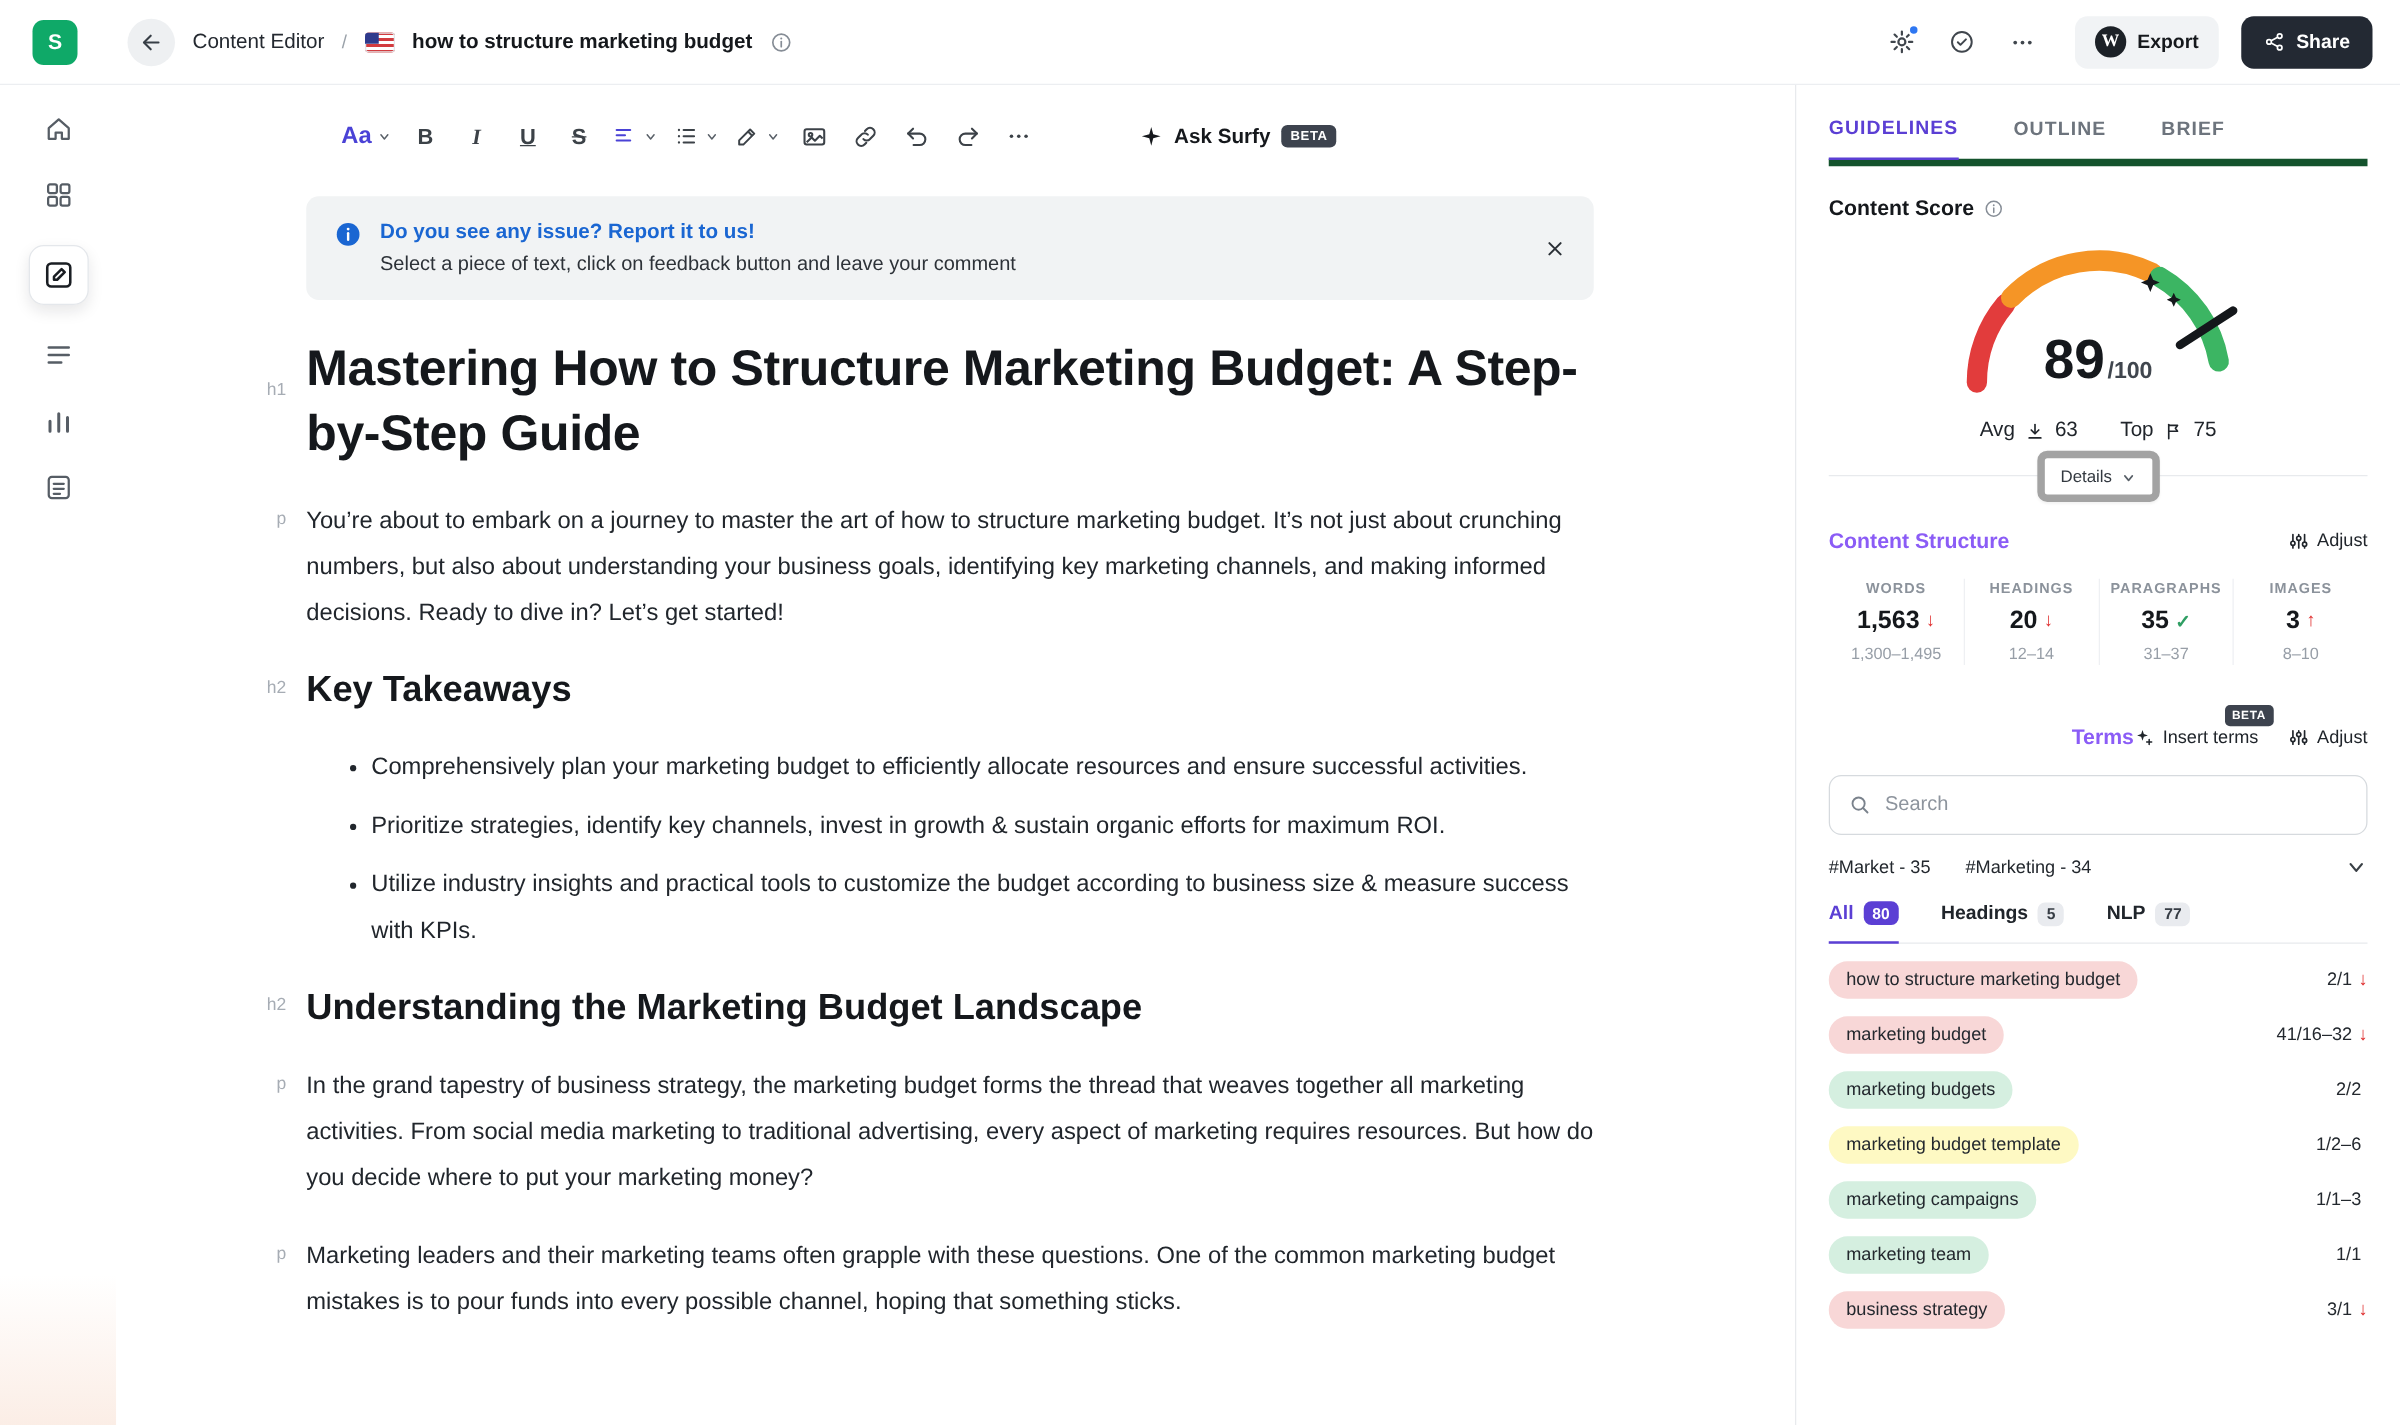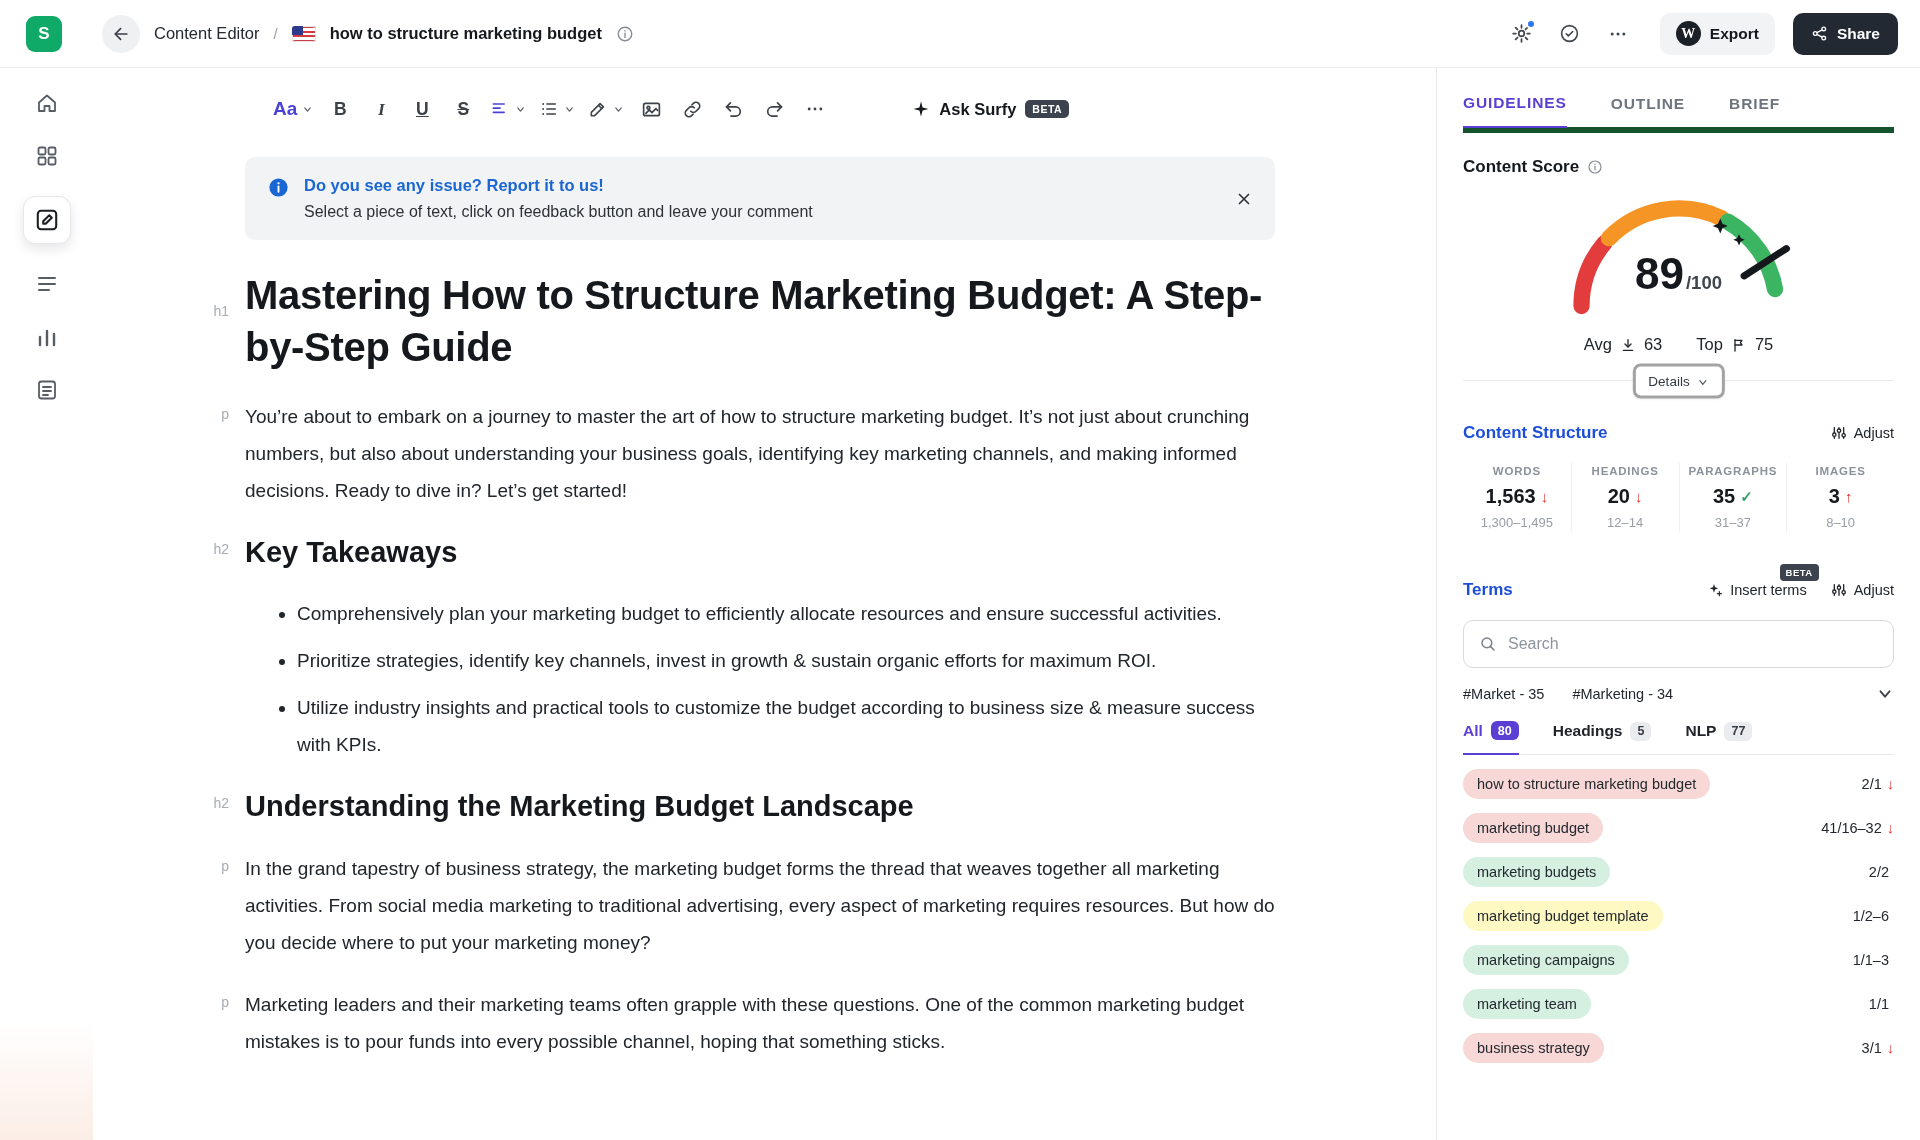--- a/index.html
+++ b/index.html
@@ -68,30 +68,30 @@
 
   
   .panel { grid-row:2; grid-column:3; border-left:1px solid #e8eaed; background:#fff; padding:0 26px; overflow:hidden; }
   .p-tabs { display:flex; gap:44px; padding-top:26px; border-bottom:6px solid #14532d; }
   .p-tab { font-size:15.5px; font-weight:700; letter-spacing:.9px; color:#6d747d; padding-bottom:14px; background:none; border:none; }
   .p-tab--active { color:#5b3fd4; border-bottom:2px solid #5b3fd4; margin-bottom:-1px; }
 
   .score-head { margin-top:24px; display:flex; align-items:center; gap:8px; font-size:17px; font-weight:700; color:#15181c; }
   .ihelp { color:#878e97; }
   .gauge-wrap { margin-top:4px; position:relative; height:152px; display:flex; justify-content:center; }
-  .score-val { position:absolute; left:0; right:0; top:68px; display:flex; justify-content:center; align-items:baseline; gap:2px; }
+  .score-val { position:absolute; left:0; right:0; top:82px; display:flex; justify-content:center; align-items:baseline; gap:2px; }
   .score-num { font-size:44px; font-weight:700; color:#15181c; }
   .score-max { font-size:18.5px; font-weight:600; color:#40464e; }
   .avg-row { margin-top:2px; display:flex; justify-content:center; align-items:center; gap:34px; font-size:16.5px; color:#20252b; }
   .avg-item { display:flex; align-items:center; gap:8px; }
   .details-row { margin-top:26px; border-top:1px solid #e8eaed; position:relative; height:0; }
-  .details-btn { position:absolute; left:50%; top:0; transform:translate(-50%,-50%); background:#fff; border:3px solid #a3a3a3; border-radius:8px; padding:7px 13px; font-size:13.5px; color:#333940; display:flex; align-items:flex-end; gap:7px; box-shadow:0 1px 2px rgba(16,20,26,.05); }
+  .details-btn { position:absolute; left:50%; top:0; transform:translate(-50%,-50%); background:#fff; border:6px solid #a3a3a3; border-radius:8px; padding:7px 13px; font-size:13.5px; color:#333940; display:flex; align-items:flex-end; gap:7px; box-shadow:0 1px 2px rgba(16,20,26,.05); }
 
   .cs-head { margin-top:42px; display:flex; justify-content:space-between; align-items:center; }
-  .sec-title { font-size:17px; font-weight:700; color:#1d4ed8; }
+  .sec-title { font-size:17px; font-weight:700; color:#8b5cf6;text-align:right; }
   .link-btn { display:flex; align-items:center; gap:7px; font-size:14.5px; color:#20252b; background:none; border:none; }
   .stats { margin-top:20px; display:grid; grid-template-columns:1fr 1fr 1fr 1fr; }
   .stat { text-align:center; padding:2px 0; }
   .stat + .stat { border-left:1px solid #eef0f3; }
   .stat-label { font-size:11.5px; font-weight:700; letter-spacing:.8px; color:#8b929b; }
   .stat-value { margin-top:8px; font-size:20px; font-weight:700; color:#15181c; display:flex; justify-content:center; align-items:center; gap:5px; }
   .stat-ind { font-size:15px; font-weight:700; }
   .ind-down, .ind-up { color:#e03131; }
   .ind-check { color:#2f9e63; }
   .stat-range { margin-top:7px; font-size:13px; color:#979ea7; }

